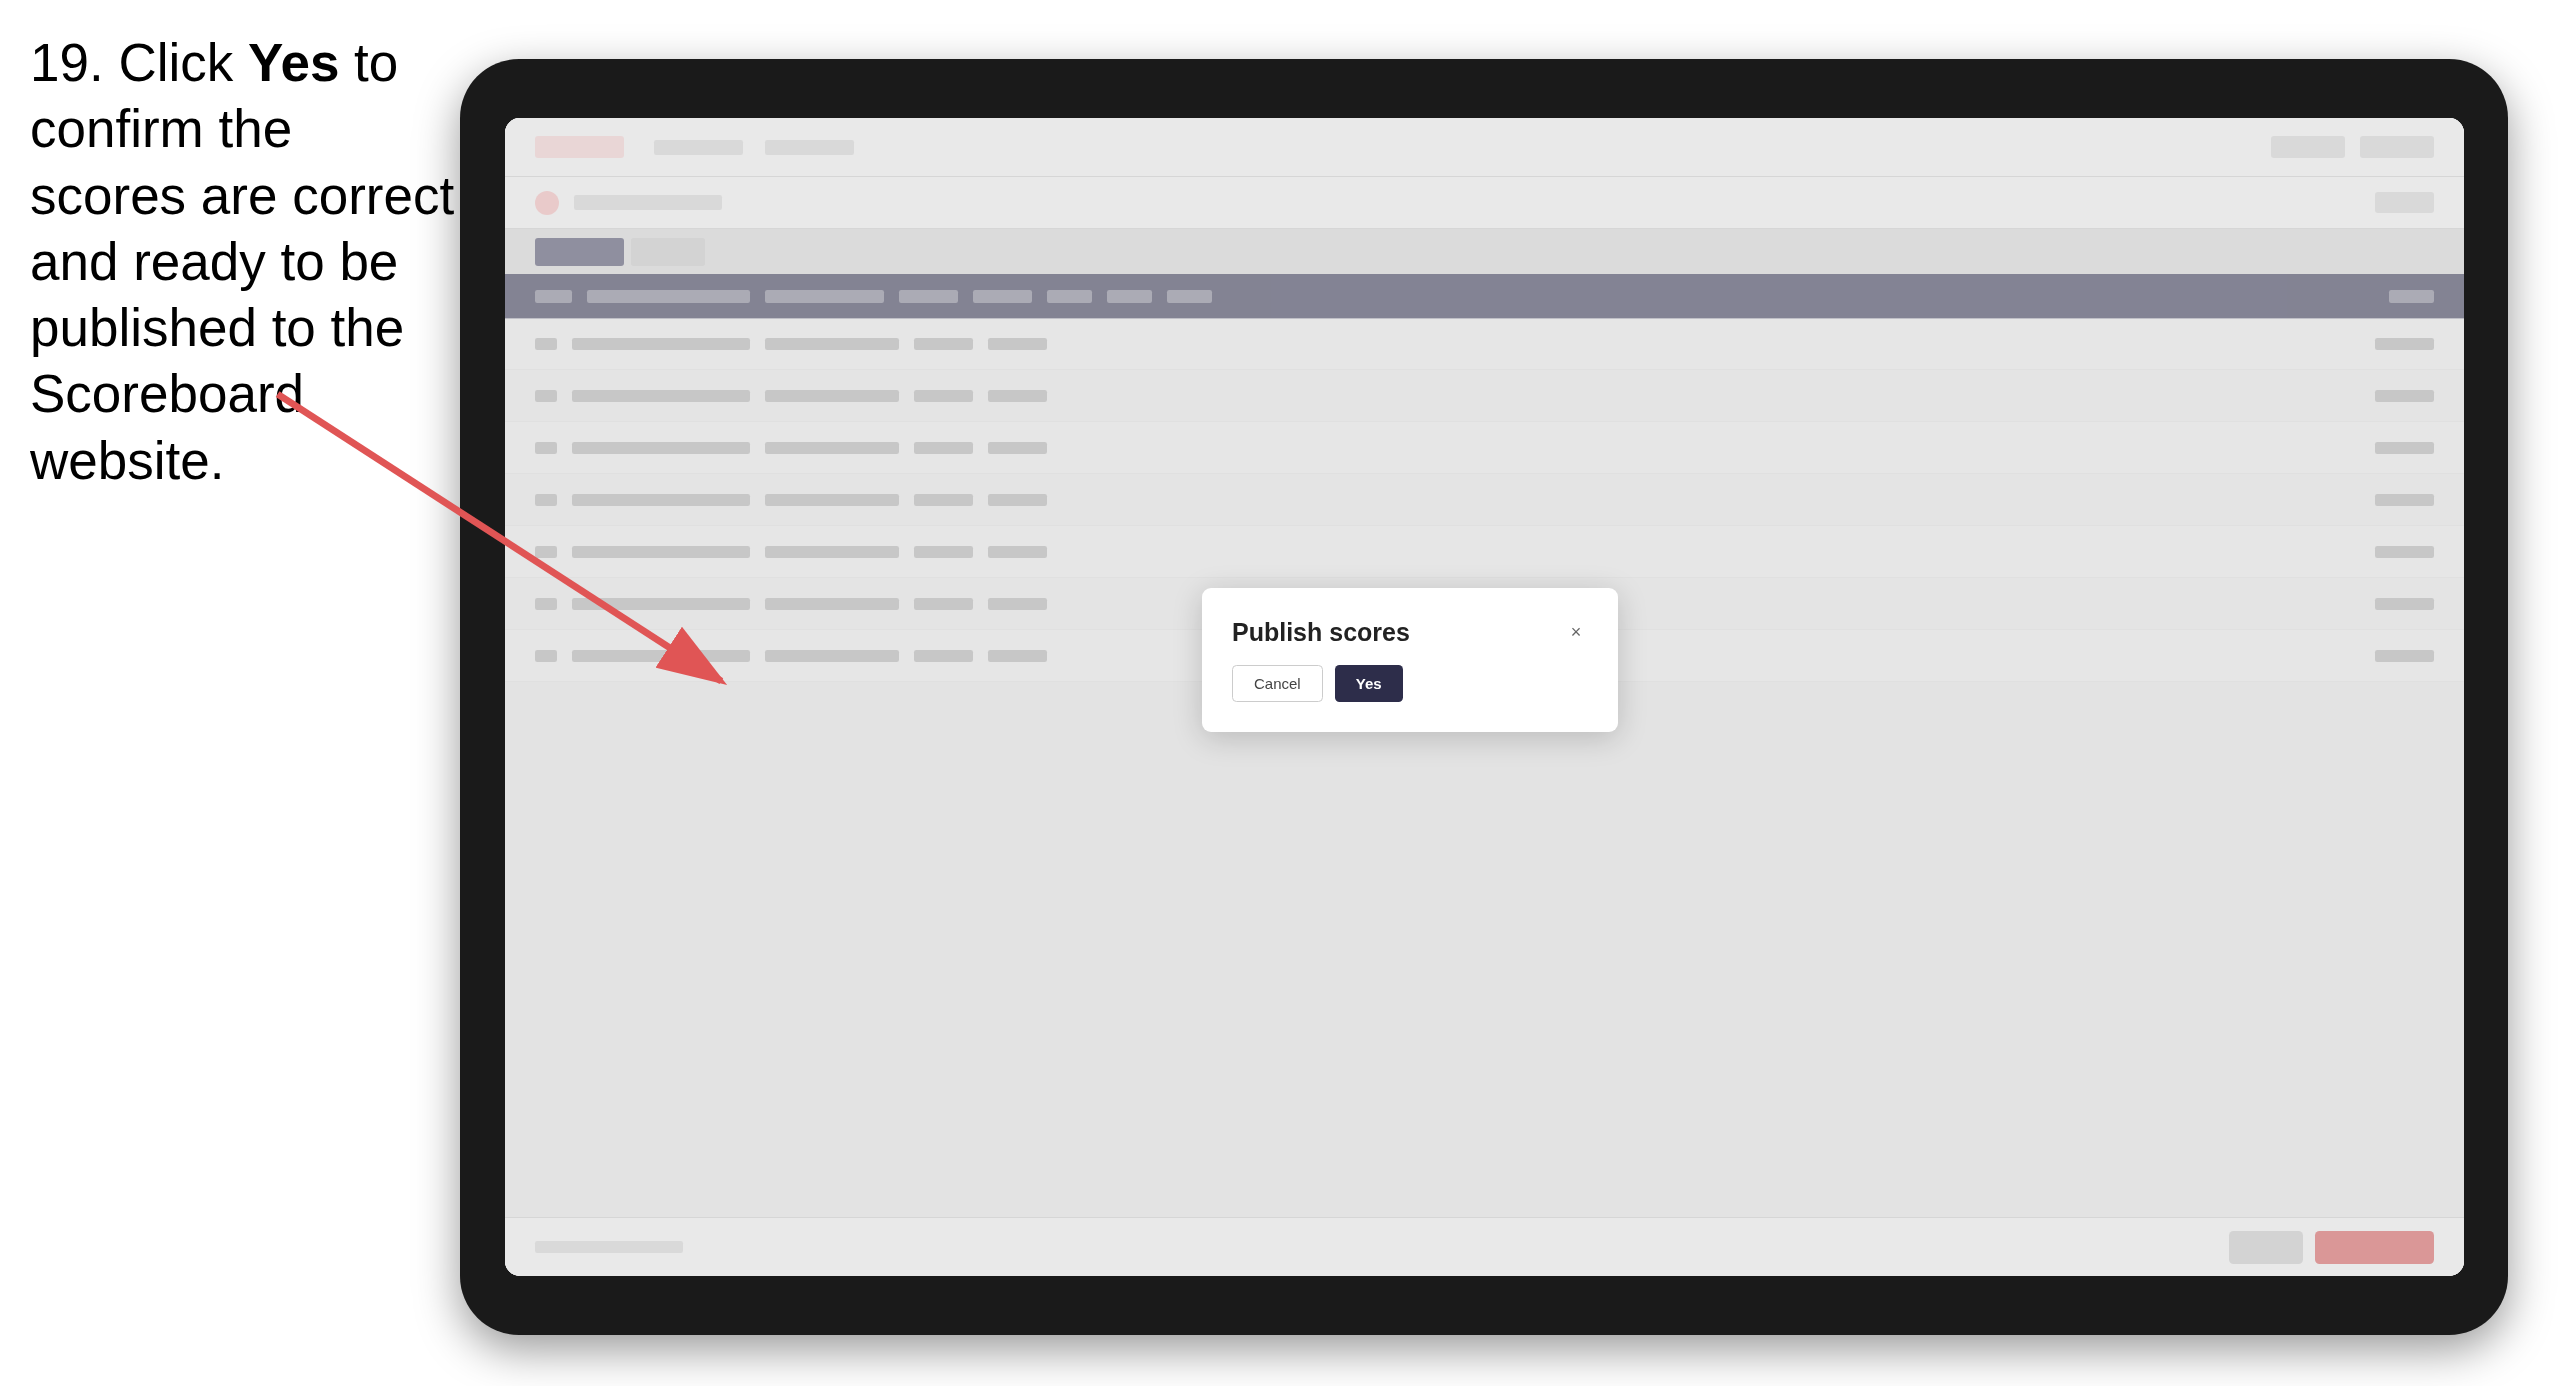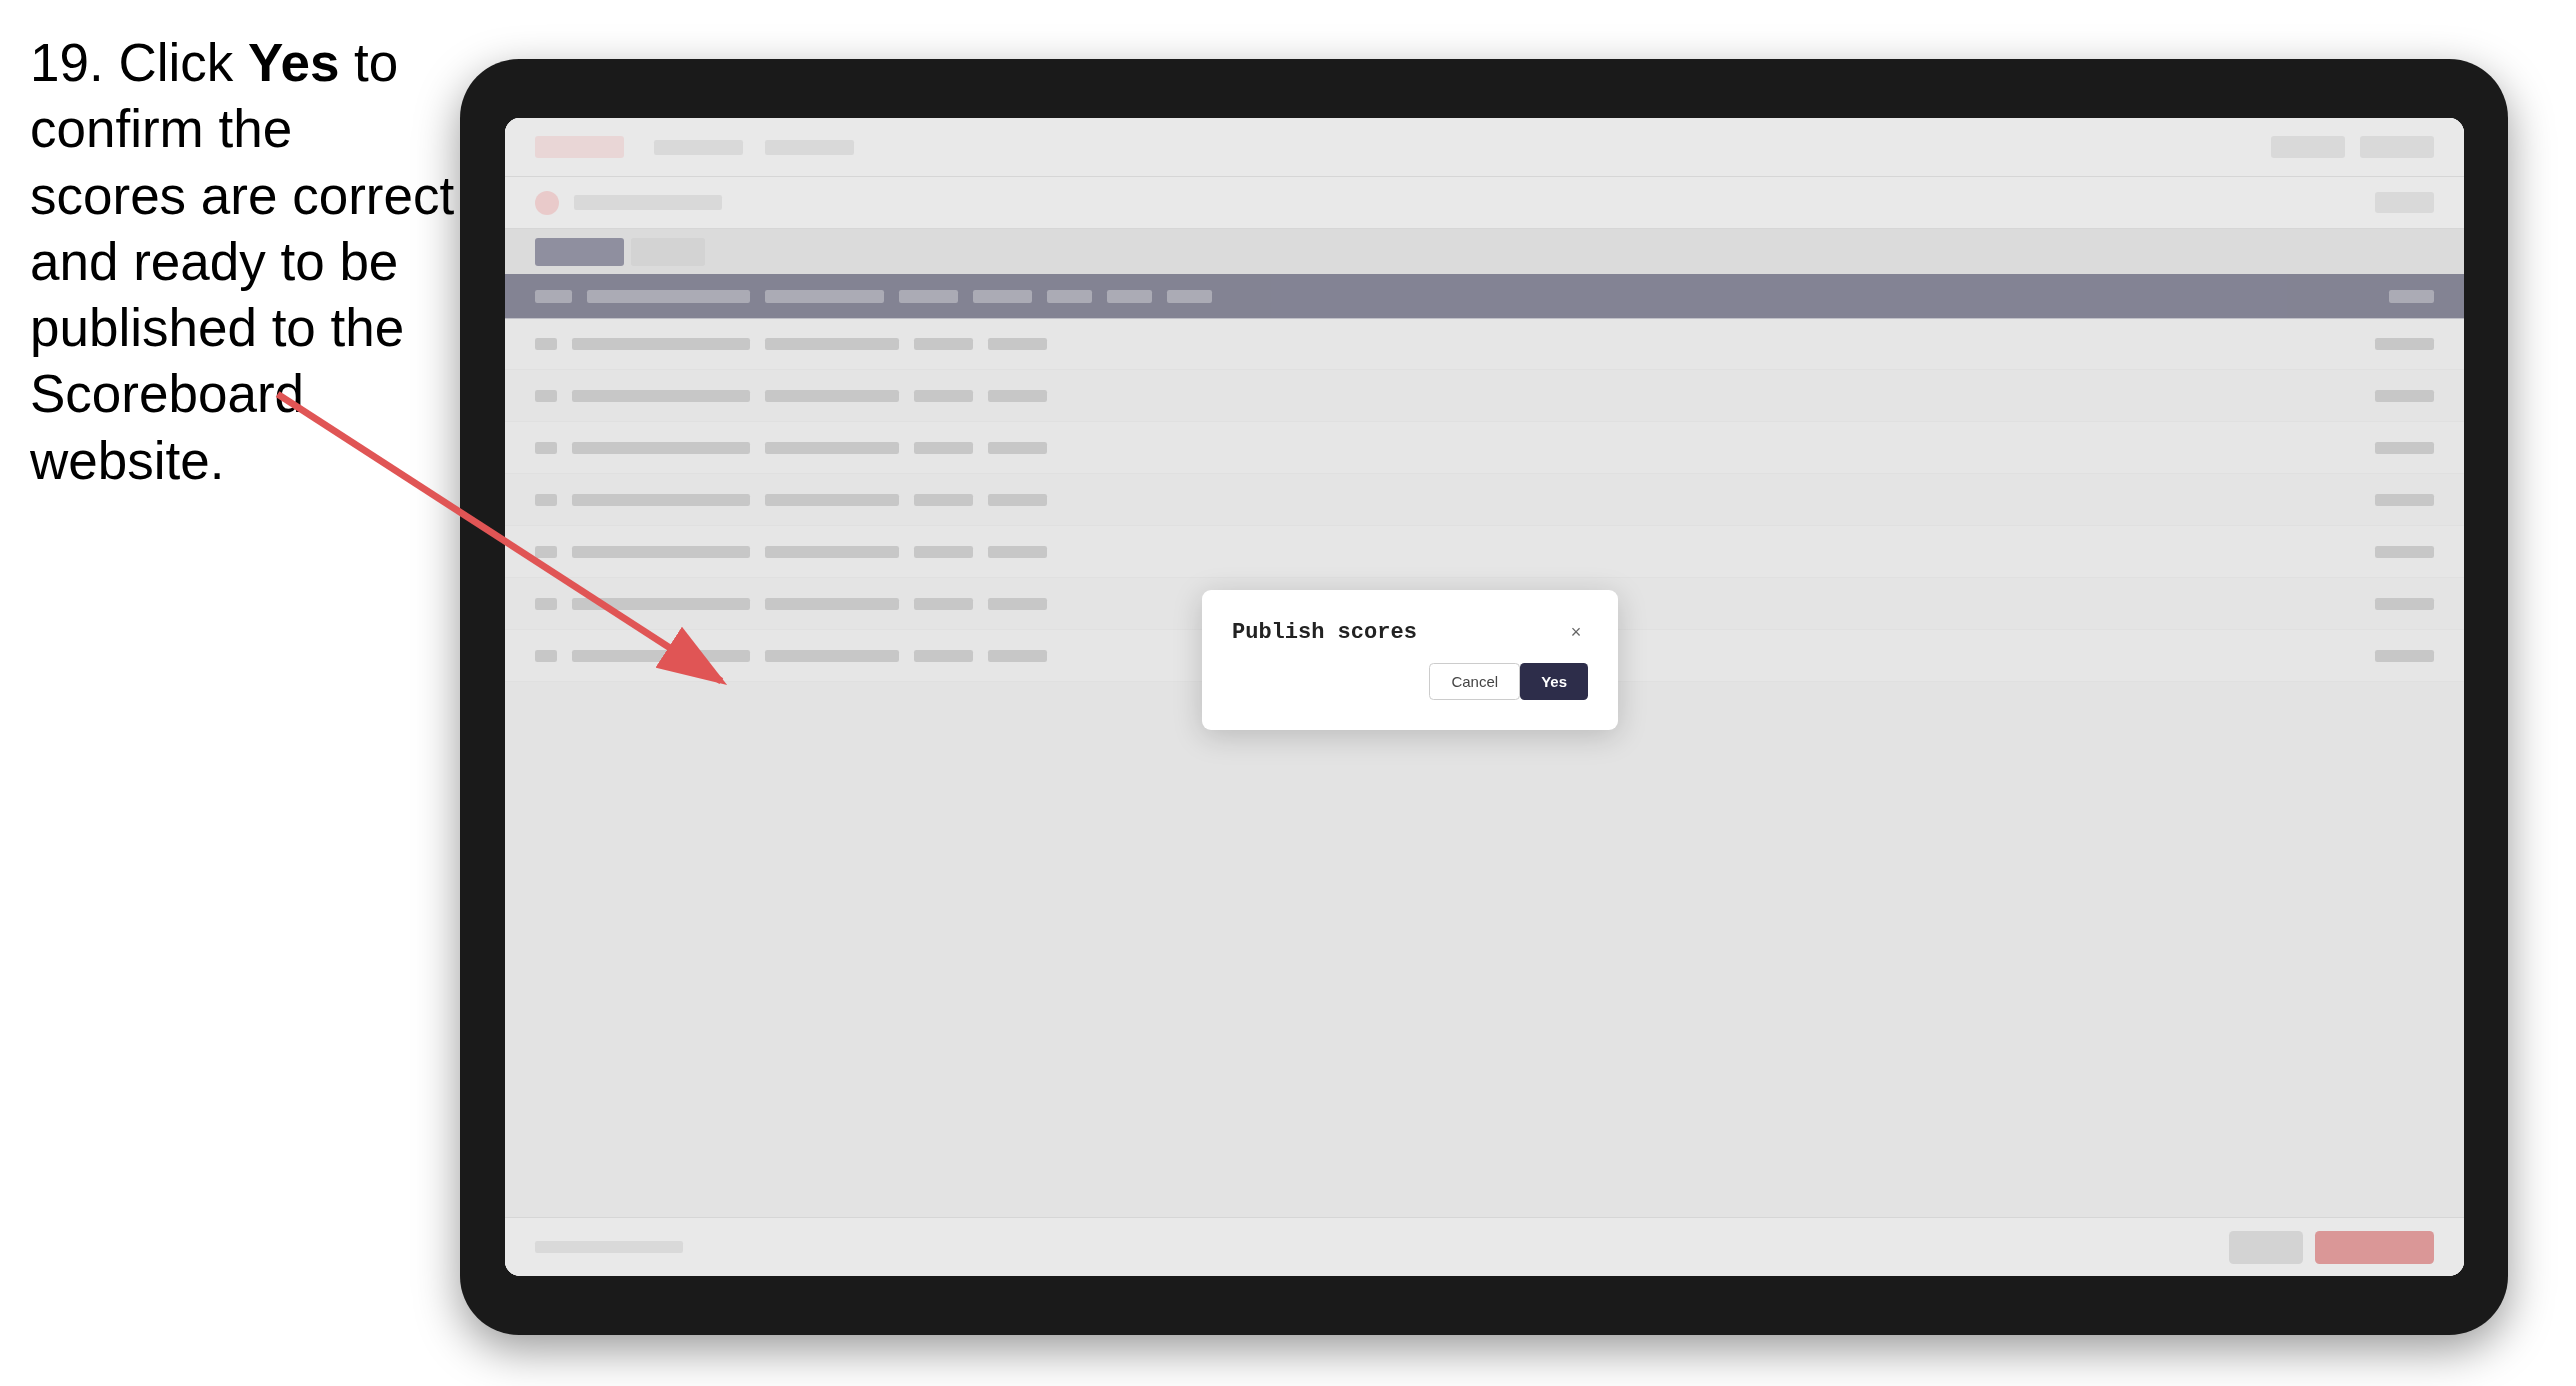--- a/index.html
+++ b/index.html
@@ -304,24 +304,23 @@
     }
 
     .modal-header {
       display: flex;
       align-items: center;
       justify-content: space-between;
       margin-bottom: 18px;
     }
 
     .modal-title {
-      font-size: 22px;
+      font-size: 25px;
       font-weight: 600;
       color: #222222;
-      font-family: Liberation Mono, monospace;
     }
 
     .modal-close {
       width: 24px;
       height: 24px;
       display: flex;
       align-items: center;
       justify-content: center;
       cursor: pointer;
       color: #666666;
@@ -333,22 +332,22 @@
 
     .modal-body {
       font-size: 16.3px;
       color: #444444;
       margin-bottom: 27px;
       line-height: 1.5;
     }
 
     .modal-footer {
       display: flex;
-      justify-content: flex-end;
-      gap: 0;
+      justify-content: flex-start;
+      gap: 12px;
     }
 
     .btn-cancel {
       padding: 9px 21px;
       font-size: 15px;
       border: 0.7px solid #cccccc;
       border-radius: 4.5px;
       background: #ffffff;
       color: #444444;
       cursor: pointer;

